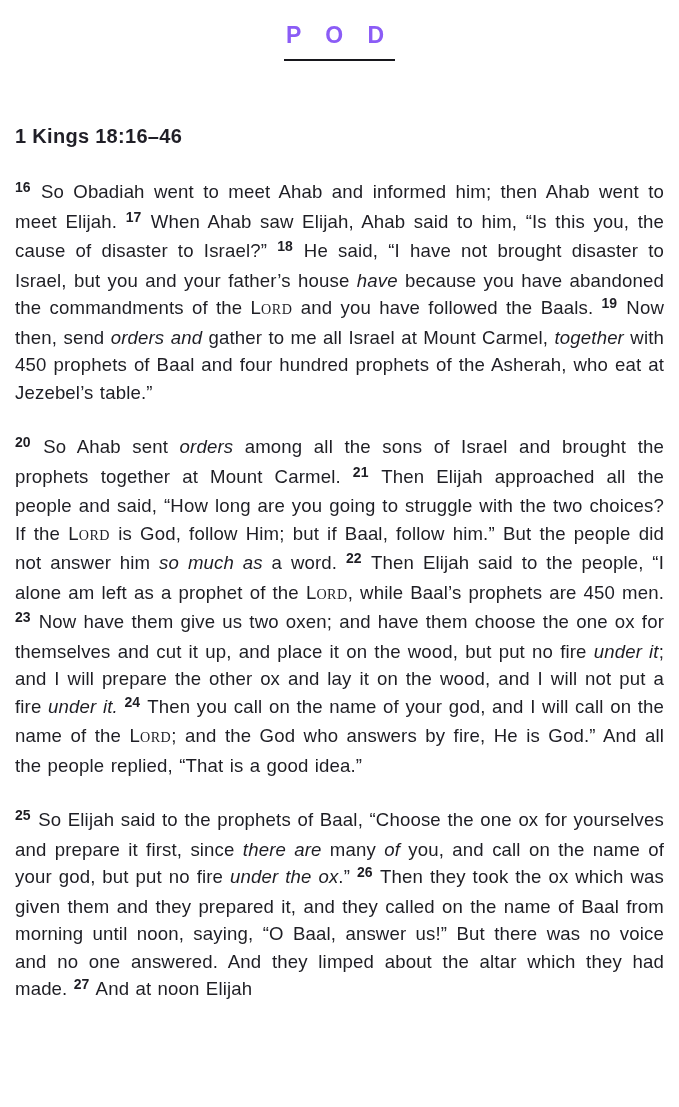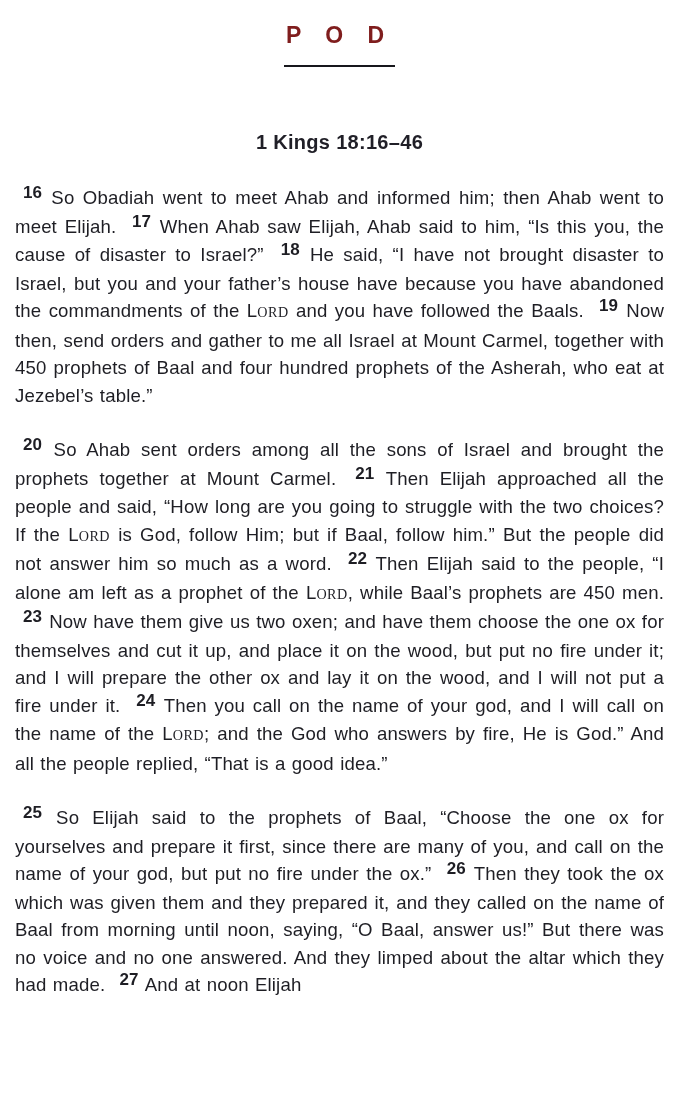--- a/index.html
+++ b/index.html
@@ -23,54 +23,53 @@
   }
   .title-row {
     text-align: center;
     margin: 4px 0 0 0;
   }
   .title-text {
     display: inline-block;
     font-size: 23px;
     font-weight: 700;
     letter-spacing: 9px;
-    color: #7f1d1d;
+    color: #8b5cf6;
     border-bottom: 2px solid #17171c;
-    padding: 0 2px 16px 2px;
+    padding: 0 2px 10px 2px;
   }
   .heading {
     margin: 64px 0 0 0;
     font-size: 20px;
     font-weight: 700;
     letter-spacing: 0.3px;
     color: #201f27;
-    text-align: center;
   }
   .passage {
     margin-top: 30px;
   }
   .passage p {
     margin: 0 0 27px 0;
     font-size: 18.6px;
     line-height: 27.5px;
     text-align: justify;
     letter-spacing: 0.15px;
     word-spacing: 1px;
     color: #1e1e24;
   }
   .v {
-    font-size: 17px;
+    font-size: 14px;
     font-weight: 700;
     position: relative;
     top: -6px;
     letter-spacing: 0;
     margin-right: 1px;
-    margin-left: 8px;
   }
   .it {
+    font-style: italic;
   }
   .sc-small {
     font-size: 0.76em;
     letter-spacing: 0.5px;
     font-family: Liberation Serif, serif;
   }
 </style>
 </head>
 <body>
 

